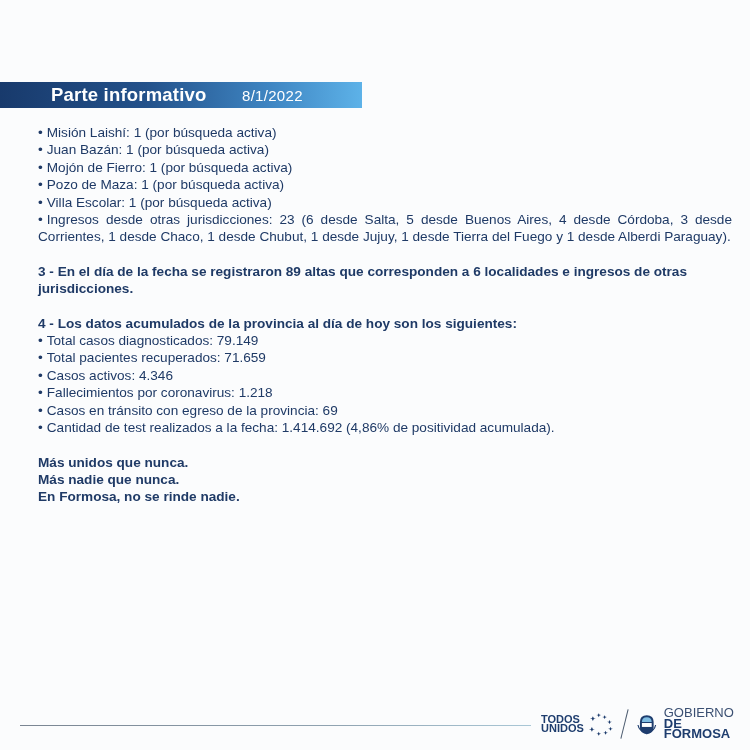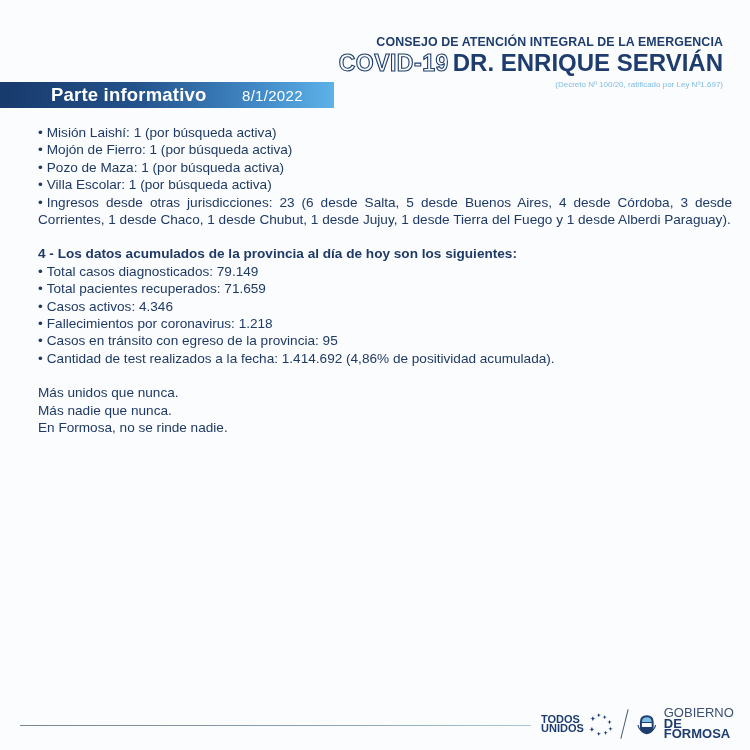--- a/index.html
+++ b/index.html
@@ -32,21 +32,21 @@
       font-family: "Liberation Sans", sans-serif;
       font-weight: bold; font-size: 24px; color: #1e3d6e; margin-left: 4px;
     }
     .header .decree {
       font-family: "Liberation Sans", sans-serif;
       font-size: 8px; color: #7fbde3; margin-top: 2px; line-height: 10px;
     }
 
     
     .banner {
-      position: absolute; left: 0; top: 82px; width: 334px; height: 26px;
+      position: absolute; left: 0; top: 82px; width: 362px; height: 26px;
       background: linear-gradient(90deg, #183a6c 0%, #23518a 40%, #3f86c3 75%, #5db2e8 100%);
       display: flex; align-items: center;
     }
     .banner .banner-title {
       position: absolute; left: 51px;
       font-family: "Liberation Sans", sans-serif;
       font-weight: bold; font-size: 18.5px; color: #ffffff; letter-spacing: 0.2px;
     }
     .banner .banner-date {
       position: absolute; left: 242px;
@@ -60,21 +60,21 @@
       font-family: "Liberation Sans", sans-serif;
       font-size: 13.6px; line-height: 17.4px; color: #1f3a66;
     }
     .content ul { list-style: none; }
     .content li { position: relative; padding-left: 0; }
     .content li .bullet { margin-right: 4px; }
     .content .justify { text-align: justify; }
     .content .section {
       font-weight: bold; margin-top: 17px; color: #1f3a66;
     }
-    .content .slogan { font-weight: normal; margin-top: 17px; }
+    .content .slogan { font-weight: bold; margin-top: 17px; }
     .content .slogan div { line-height: 17.4px; }
 
     
     .footer-line {
       position: absolute; left: 20px; top: 725px; width: 511px; height: 1px;
       background: linear-gradient(90deg, #7a8592 0%, #8fa2b0 60%, #a9c7d6 100%);
     }
     .footer-logos {
       position: absolute; left: 541px; top: 708px; height: 32px;
       display: flex; align-items: center;
@@ -93,50 +93,45 @@
       font-family: Liberation Sans, sans-serif; font-size: 13px; line-height: 10.5px; color: #1e3d6e;
     }
     .gob .gob-top { font-weight: normal; color: #3a4f72; }
     .gob .gob-bottom { font-weight: bold; }
   </style>
 </head>
 <body>
 
 <div class="page">
 
-  <div class="header">
-    <div class="council">CONSEJO DE ATENCIÓN INTEGRAL DE LA EMERGENCIA</div>
-    <div class="title-line">
-      <span class="covid">COVID-19</span><span class="doctor">DR. ENRIQUE SERVIÁN</span>
-    </div>
-    <div class="decree">(Decreto Nº 100/20, ratificado por Ley Nº1.697)</div>
-  </div>
 
   <div class="banner">
     <span class="banner-title">Parte informativo</span>
     <span class="banner-date">8/1/2022</span>
   </div>
 
   <div class="content">
     <ul>
       <li><span class="bullet">•</span><span>Misión Laishí: 1 (por búsqueda activa)</span></li>
+      <li><span class="bullet">•</span><span>Juan Bazán: 1 (por búsqueda activa)</span></li>
       <li><span class="bullet">•</span><span>Mojón de Fierro: 1 (por búsqueda activa)</span></li>
       <li><span class="bullet">•</span><span>Pozo de Maza: 1 (por búsqueda activa)</span></li>
       <li><span class="bullet">•</span><span>Villa Escolar: 1 (por búsqueda activa)</span></li>
       <li class="justify"><span class="bullet">•</span><span>Ingresos desde otras jurisdicciones: 23 (6 desde Salta, 5 desde Buenos Aires, 4 desde Córdoba, 3 desde Corrientes, 1 desde Chaco, 1 desde Chubut, 1 desde Jujuy, 1 desde Tierra del Fuego y 1 desde Alberdi Paraguay).</span></li>
     </ul>
 
+    <div class="section">3 - En el día de la fecha se registraron 89 altas que corresponden a 6 localidades e ingresos de otras jurisdicciones.</div>
 
     <div class="section">4 - Los datos acumulados de la provincia al día de hoy son los siguientes:</div>
     <ul>
       <li><span class="bullet">•</span><span>Total casos diagnosticados: 79.149</span></li>
       <li><span class="bullet">•</span><span>Total pacientes recuperados: 71.659</span></li>
       <li><span class="bullet">•</span><span>Casos activos: 4.346</span></li>
       <li><span class="bullet">•</span><span>Fallecimientos por coronavirus: 1.218</span></li>
-      <li><span class="bullet">•</span><span>Casos en tránsito con egreso de la provincia: 95</span></li>
+      <li><span class="bullet">•</span><span>Casos en tránsito con egreso de la provincia: 69</span></li>
       <li><span class="bullet">•</span><span>Cantidad de test realizados a la fecha: 1.414.692 (4,86% de positividad acumulada).</span></li>
     </ul>
 
     <div class="slogan">
       <div>Más unidos que nunca.</div>
       <div>Más nadie que nunca.</div>
       <div>En Formosa, no se rinde nadie.</div>
     </div>
   </div>
 

